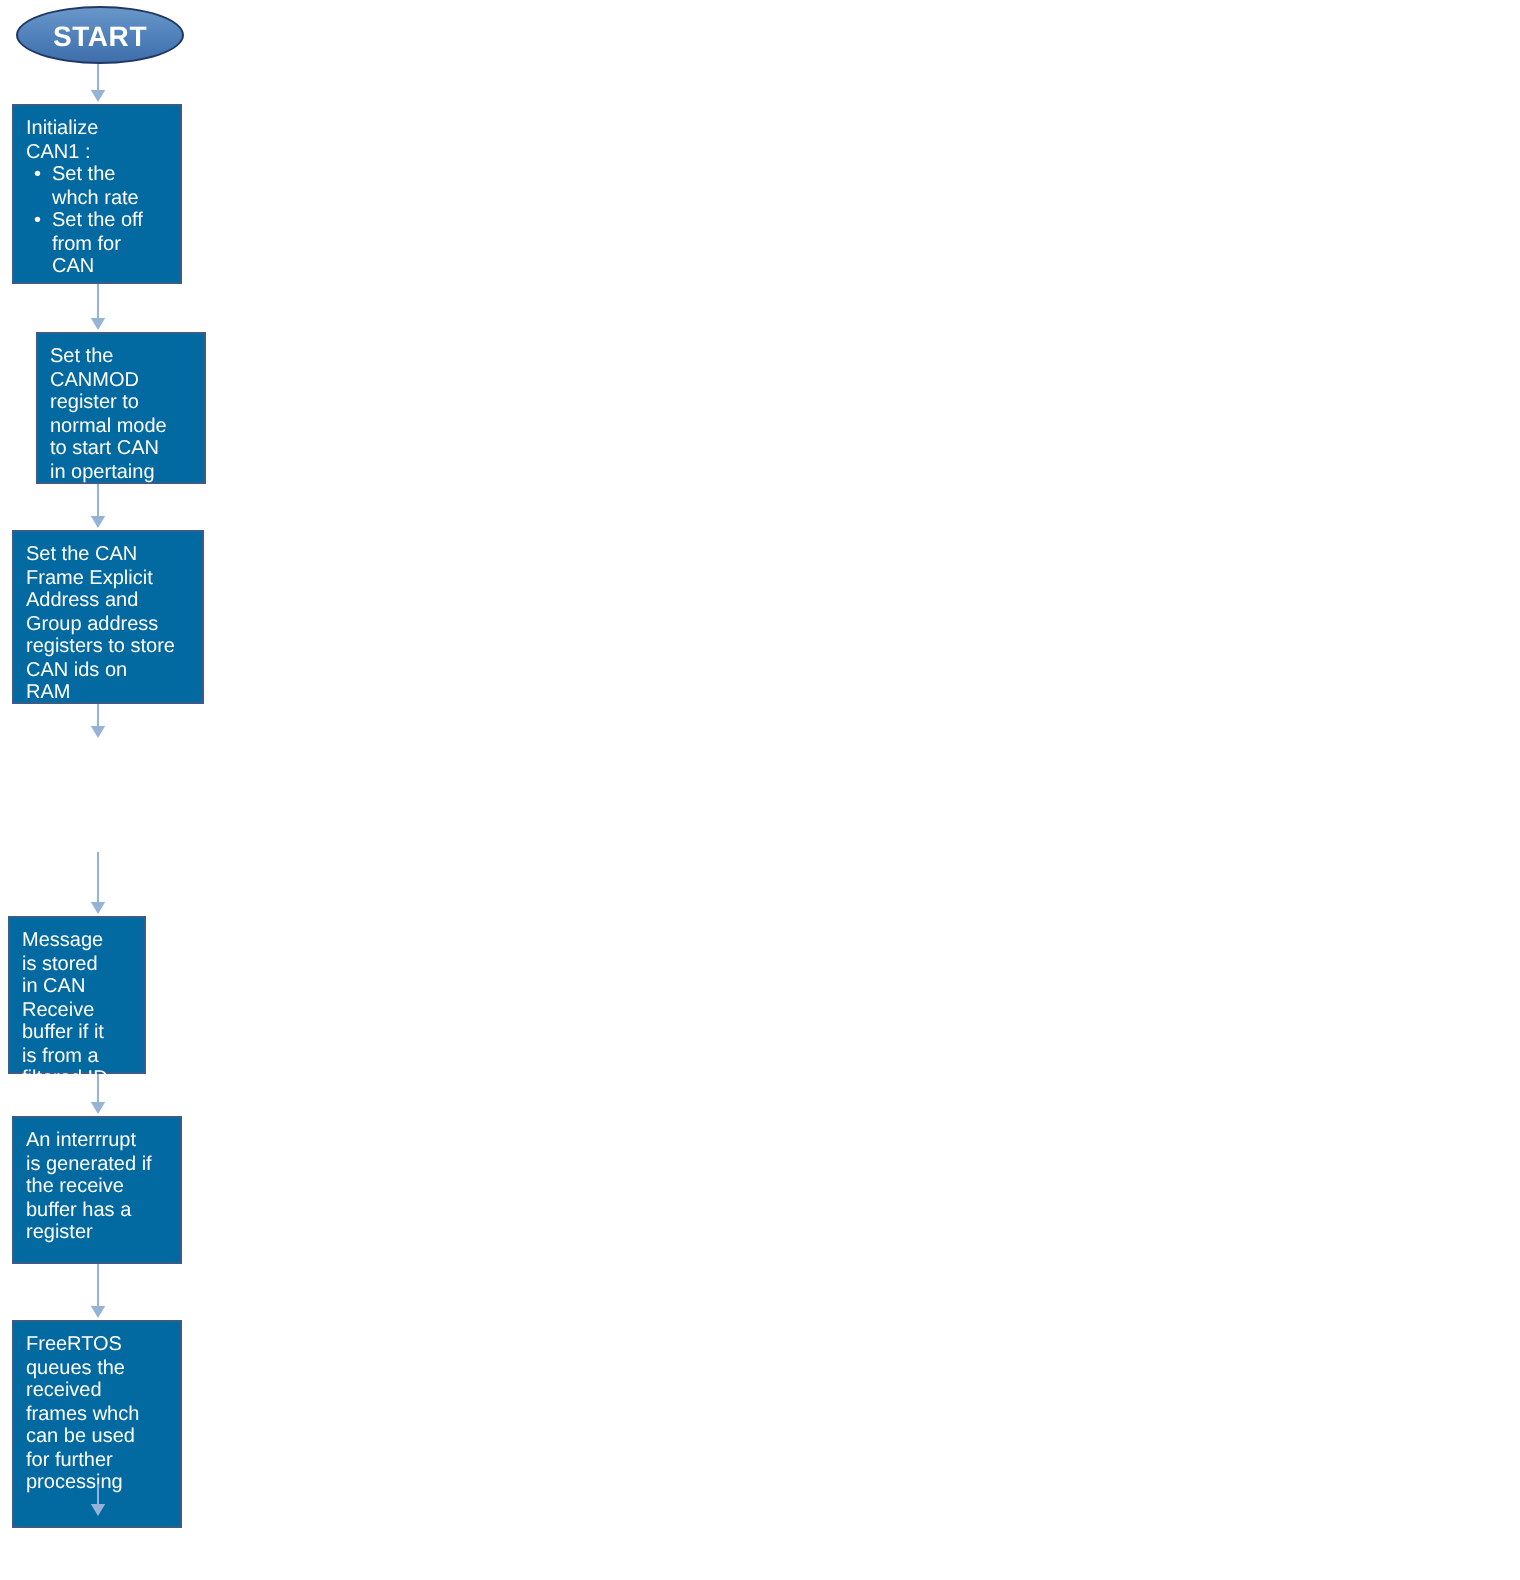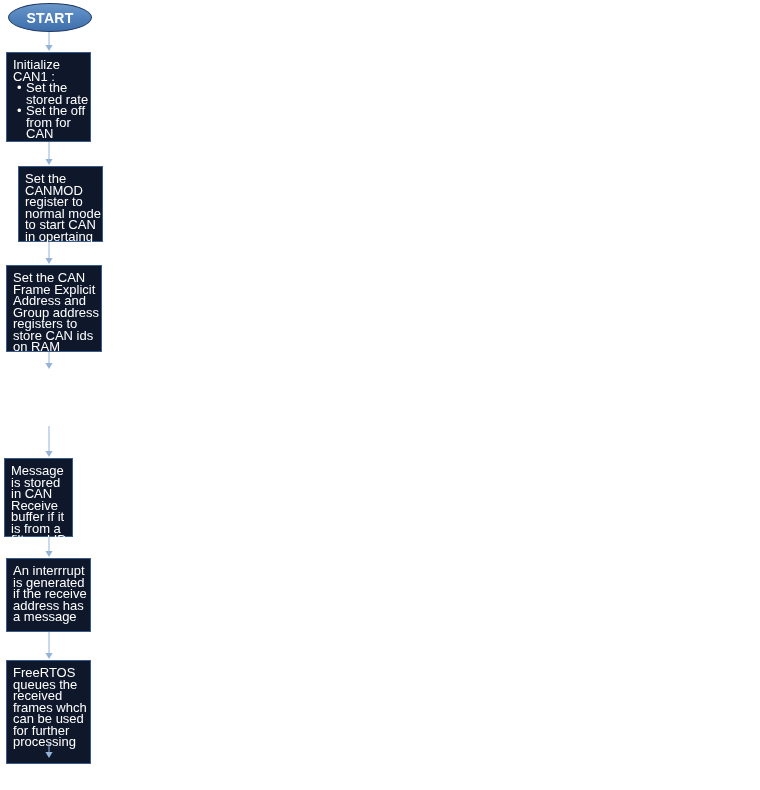--- a/index.html
+++ b/index.html
@@ -37,25 +37,25 @@
     font-size: 14px;
     font-weight: bold;
     letter-spacing: 0.3px;
   }
 
   
   .process {
     position: absolute;
     box-sizing: border-box;
     border: 1px solid #385D8A;
-    background: #0f172a;
+    background: #0369a1;
     color: #FFFFFF;
-    font-size: 13px;
+    font-size: 10px;
     line-height: 11.5px;
-    padding: 6px 1px 4px 6px;
+    padding: 6px 13px 4px 6px;
   }
   .process .ptitle {
     display: block;
     white-space: pre-line;
   }
   .process ul {
     margin: 0;
     padding: 0 0 0 13px;
     list-style: none;
   }
@@ -90,21 +90,21 @@
   <div class="connector" style="left:42px; top:32px; height:20px;">
     <svg width="14" height="20" viewBox="0 0 14 20">
       <line x1="7" y1="0" x2="7" y2="14" stroke="#95B3D7" stroke-width="1"></line>
       <polygon points="7,19 3.4,13 10.6,13" fill="#95B3D7"></polygon>
     </svg>
   </div>
 
   <div class="process" style="left:6px; top:52px; width:85px; height:90px;">
     <span class="ptitle">Initialize CAN1 :</span>
     <ul>
-      <li>Set the stored rate</li>
+      <li>Set the whch rate</li>
       <li>Set the off from for CAN</li>
     </ul>
   </div>
 
   <div class="connector" style="left:42px; top:142px; height:24px;">
     <svg width="14" height="24" viewBox="0 0 14 24">
       <line x1="7" y1="0" x2="7" y2="18" stroke="#95B3D7" stroke-width="1"></line>
       <polygon points="7,23 3.4,17 10.6,17" fill="#95B3D7"></polygon>
     </svg>
   </div>
@@ -144,21 +144,21 @@
   </div>
 
   <div class="connector" style="left:42px; top:537px; height:21px;">
     <svg width="14" height="21" viewBox="0 0 14 21">
       <line x1="7" y1="0" x2="7" y2="15" stroke="#95B3D7" stroke-width="1"></line>
       <polygon points="7,20 3.4,14 10.6,14" fill="#95B3D7"></polygon>
     </svg>
   </div>
 
   <div class="process" style="left:6px; top:558px; width:85px; height:74px;">
-    <span class="ptitle">An interrrupt is generated if the receive address has a message</span>
+    <span class="ptitle">An interrrupt is generated if the receive buffer has a register</span>
   </div>
 
   <div class="connector" style="left:42px; top:632px; height:28px;">
     <svg width="14" height="28" viewBox="0 0 14 28">
       <line x1="7" y1="0" x2="7" y2="22" stroke="#95B3D7" stroke-width="1"></line>
       <polygon points="7,27 3.4,21 10.6,21" fill="#95B3D7"></polygon>
     </svg>
   </div>
 
   <div class="process" style="left:6px; top:660px; width:85px; height:104px;">

